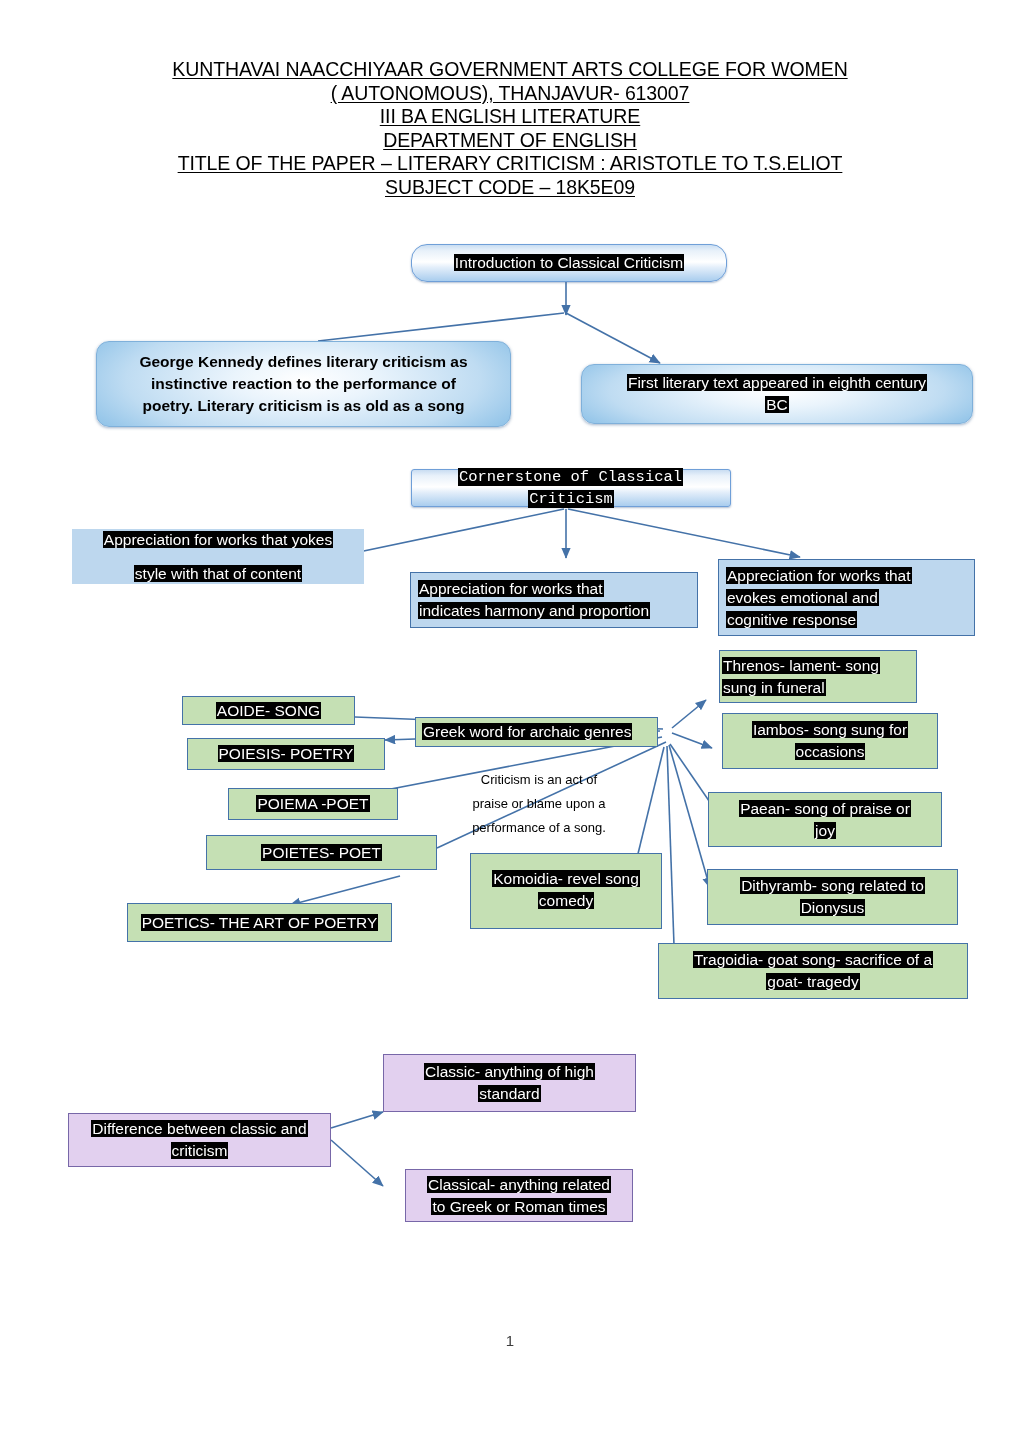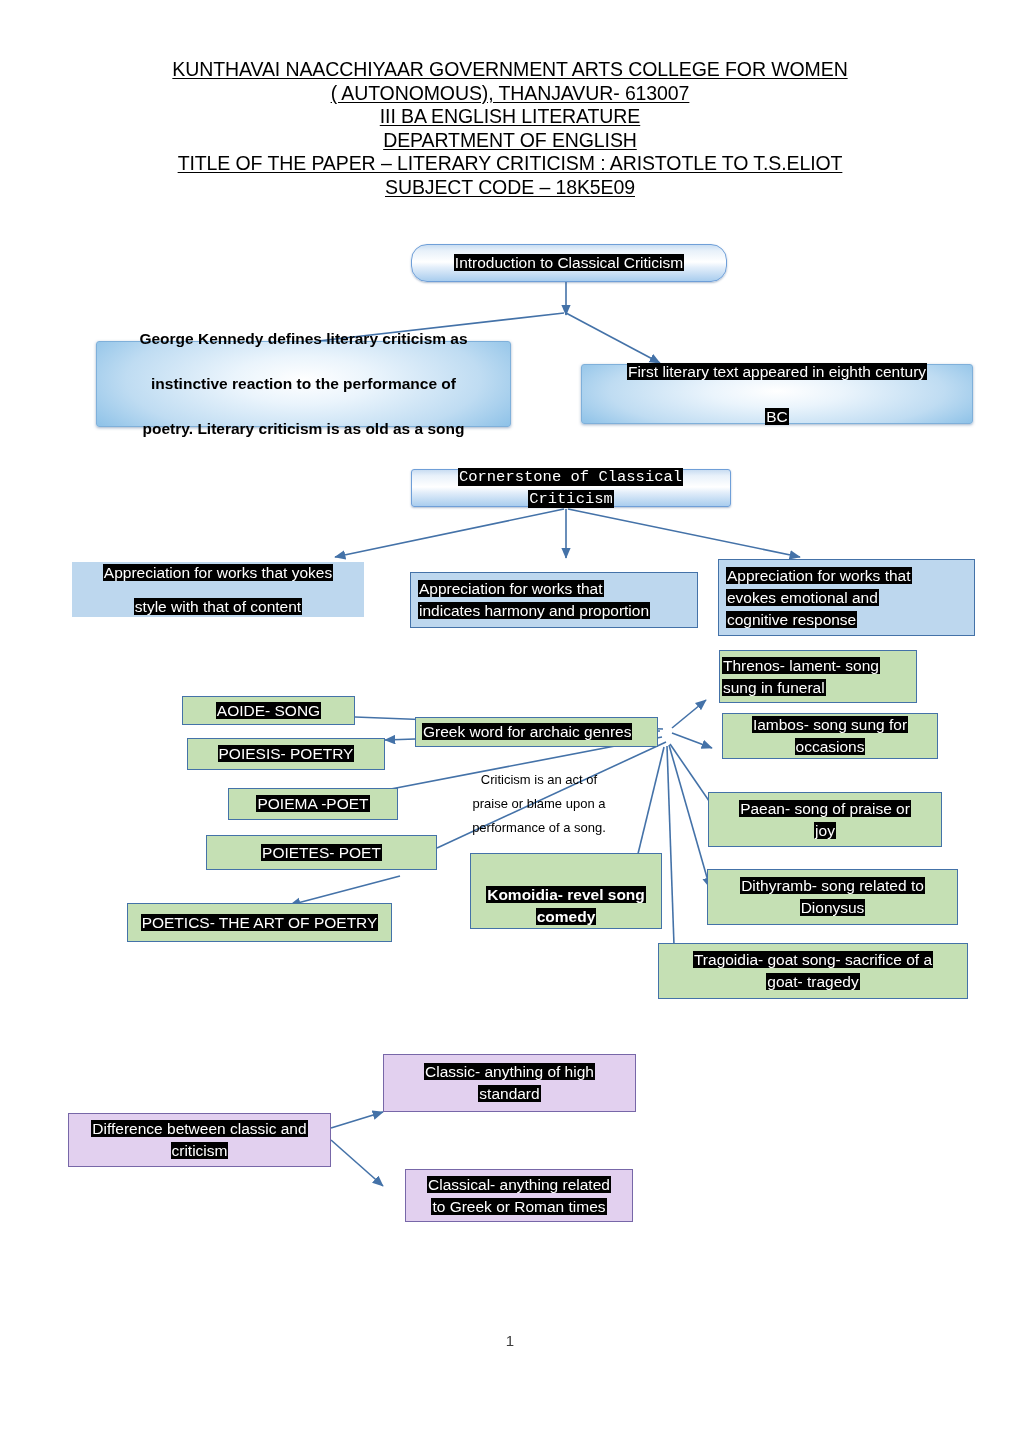--- a/index.html
+++ b/index.html
@@ -67,27 +67,26 @@
         #e8f1fa 16%,
         #ffffff 47%,
         #e3eefa 62%,
         #a9cdee 100%);
     box-shadow: 0 1px 2px rgba(80,110,150,.45);
     text-align: center;
   }
   
   .box-blue-radial {
     border: 1px solid #7fb0da;
-    border-radius: 3px;
+    border-radius: 13px;
     background:
       radial-gradient(ellipse 78% 130% at 50% 45%,
         #ffffff 0%, #eaf4fc 22%, #bfdcf2 55%, #74b4e2 88%, #4d9ad6 100%);
     box-shadow: 0 1px 3px rgba(70,105,150,.5);
     text-align: center;
-    gap: 23px;
   }
   
   .box-lblue {
     background: #bdd7ee;
     border: 1px solid #4472a8;
   }
   .box-lblue-noborder {
     background: #bdd7ee;
     border: 0;
   }
@@ -203,62 +202,62 @@
 
 <div class="box box-blue-radial" style="left:581px; top:364px; width:392px; height:60px;">
   <div class="txt ta-c"><span class="hl">First  literary text appeared in eighth  century</span></div>
   <div class="txt ta-c"><span class="hl">BC</span></div>
 </div>
 
 <div class="box box-gradient" style="left:411px; top:469px; width:320px; height:38px;font-family:Liberation Mono, monospace;">
   <div class="txt ta-c"><span class="hl">Cornerstone of Classical Criticism</span></div>
 </div>
 
-<div class="box box-lblue-noborder" style="left:72px; top:562px; width:292px; height:55px; padding:3px 8px;gap:12px;">
+<div class="box box-lblue-noborder" style="left:72px; top:529px; width:292px; height:55px; padding:3px 8px;gap:12px;">
   <div class="txt ta-c"><span class="hl">Appreciation for   works that yokes</span></div>
   <div class="txt ta-c"><span class="hl">style with that of content</span></div>
 </div>
 
 <div class="box box-lblue" style="left:410px; top:572px; width:288px; height:56px; padding:3px 7px;">
   <div class="txt ta-l"><span class="hl">Appreciation for   works that</span></div>
   <div class="txt ta-l"><span class="hl">indicates harmony and proportion</span></div>
 </div>
 
 <div class="box box-lblue" style="left:718px; top:559px; width:257px; height:77px; padding:3px 7px;">
   <div class="txt ta-l"><span class="hl">Appreciation for works that</span></div>
   <div class="txt ta-l"><span class="hl">evokes emotional and</span></div>
   <div class="txt ta-l"><span class="hl">cognitive response</span></div>
 </div>
 
 <div class="box box-green" style="left:719px; top:650px; width:198px; height:53px; padding:2px 2px;">
   <div class="txt ta-l"><span class="hl"> Threnos- lament- song</span></div>
   <div class="txt ta-l"><span class="hl">sung in funeral</span></div>
 </div>
 
-<div class="box box-green" style="left:722px; top:713px; width:216px; height:46px; padding:8px 6px;">
+<div class="box box-green" style="left:722px; top:713px; width:216px; height:56px; padding:8px 6px;">
   <div class="txt ta-c"><span class="hl">Iambos- song sung for</span></div>
   <div class="txt ta-c"><span class="hl">occasions</span></div>
 </div>
 
 <div class="box box-green" style="left:708px; top:792px; width:234px; height:55px; padding:2px 6px;">
   <div class="txt ta-c"><span class="hl">Paean- song of praise or</span></div>
   <div class="txt ta-c"><span class="hl">joy</span></div>
 </div>
 
 <div class="box box-green" style="left:707px; top:869px; width:251px; height:56px; padding:2px 6px;">
   <div class="txt ta-c"><span class="hl">Dithyramb- song related to</span></div>
   <div class="txt ta-c"><span class="hl">Dionysus</span></div>
 </div>
 
 <div class="box box-green" style="left:658px; top:943px; width:310px; height:56px; padding:2px 6px;">
   <div class="txt ta-c"><span class="hl">Tragoidia- goat song- sacrifice of a</span></div>
   <div class="txt ta-c"><span class="hl">goat- tragedy</span></div>
 </div>
 
-<div class="box box-green" style="left:470px; top:853px; width:192px; height:76px; padding:18px 6px; justify-content:flex-start;font-weight:bold;">
+<div class="box box-green" style="left:470px; top:853px; width:192px; height:76px; padding:2px 6px; justify-content:flex-start;">
   <div class="txt ta-c" style="margin-top:12px;"><span class="hl">Komoidia- revel song</span></div>
   <div class="txt ta-c"><span class="hl">comedy</span></div>
 </div>
 
 <div class="box box-green" style="left:415px; top:717px; width:243px; height:30px; padding:1px 6px;">
   <div class="txt ta-l"><span class="hl">Greek word for archaic genres</span></div>
 </div>
 
 <div class="box box-plain" style="left:417px; top:765px; width:244px; height:78px;">
   <div class="txt">Criticism is an act of</div>

